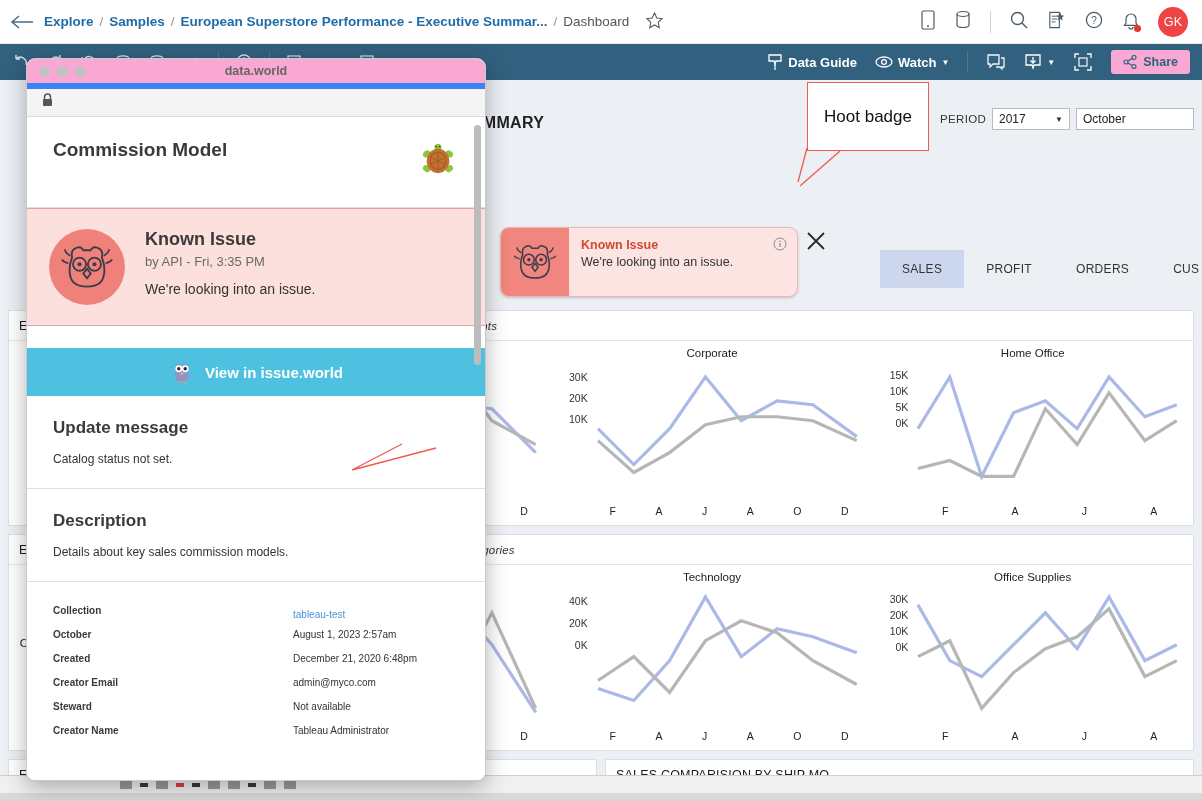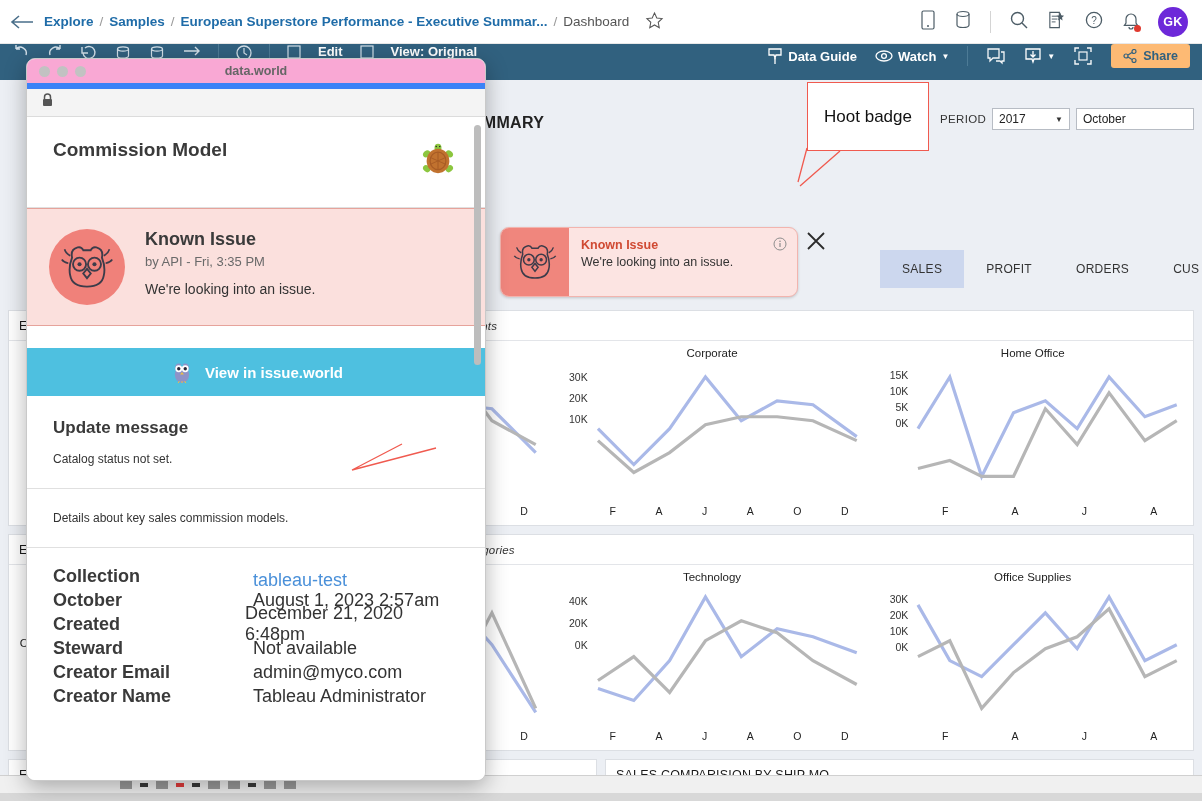--- a/index.html
+++ b/index.html
@@ -23,39 +23,39 @@
   }
   .backarrow { width:44px; display:flex; align-items:center; justify-content:center; color:#4a6f8a; }
   .crumbs { display:flex; align-items:center; font-size:13.5px; gap:6px; }
   .crumb-link { color:#1f6ca8; font-weight:bold; cursor:pointer; white-space:nowrap; }
   .crumb-plain { color:#555; white-space:nowrap; }
   .crumb-sep { color:#999; }
   .star { margin-left:10px; color:#555; }
   .crumbright { margin-left:auto; display:flex; align-items:center; gap:18px; padding-right:14px; color:#4c5c66; }
   .vsep { width:1px; height:22px; background:#d4d4d4; }
   .avatar {
-    width:30px; height:30px; border-radius:50%; background:#6d28d9;
-    color:#fff; font-size:12.5px; font-weight:bold;
+    width:30px; height:30px; border-radius:50%; background:#ef4444;
+    color:#fff; font-size:12.5px; font-weight:normal;
     display:flex; align-items:center; justify-content:center; letter-spacing:.3px;
   }
   .notifdot { position:absolute; right:-1px; bottom:0px; width:7px; height:7px; border-radius:50%; background:#e03a2f; }
 
   
   .toolbar {
     position:absolute; left:0; top:44px; width:1202px; height:36px;
-    background:#31617f; display:flex; align-items:flex-start; color:#fff;
+    background:#31617f; display:flex; align-items:center; color:#fff;
     font-size:13px; padding:0 12px; gap:16px;
   }
   .tb-icon { opacity:.95; display:flex; align-items:center; }
   .tbsep { width:1px; height:20px; background:#4d7b96; }
   .tb-label { font-weight:bold; font-size:13px; white-space:nowrap; }
   .tb-right { margin-left:auto; display:flex; align-items:center; gap:18px; }
   .tb-item { display:flex; align-items:center; gap:5px; font-weight:bold; cursor:pointer; white-space:nowrap; }
   .share-btn {
-    background:#fdba74; color:#31617f; border-radius:3px; padding:5px 12px;
+    background:#f9a8d4; color:#31617f; border-radius:3px; padding:5px 12px;
     font-weight:bold; font-size:12.5px; display:flex; align-items:center; gap:6px; cursor:pointer;
   }
 
   
   .dash {
     position:absolute; left:0; top:80px; width:1202px; height:713px;
     background:#eceff4; overflow:hidden;
   }
   .dash-head { position:relative; height:110px; }
   .summary-title {
@@ -180,21 +180,21 @@
   .viewbtn {
     background:#4ec0e0; height:48px; display:flex; align-items:center; justify-content:center;
     gap:10px; color:#fff; font-size:15px; font-weight:bold; cursor:pointer;
   }
   .gap { height:22px; background:#fff; }
   .dw-field { padding:22px 26px; }
   .dw-field h3 { margin:0 0 14px 0; font-size:17px; color:#3a3a3a; font-weight:bold; }
   .dw-field p { margin:0; font-size:12px; color:#333; }
 
   .meta { padding:16px 26px 8px 26px; }
-  .meta-row { display:flex; height:24px; align-items:center; font-size:18px; }
+  .meta-row { display:flex; height:24px; align-items:center; font-size:10px;gap:40px; }
   .meta-k { width:200px; font-weight:bold; color:#3a3a3a; }
   .meta-v { color:#333; }
   .meta-v.link { color:#4a90d9;margin-top:9px; }
 
   
   .callout {
     position:absolute; background:#fff; border:1.5px solid #f05a4f;
     display:flex; align-items:center; justify-content:center;
     font-size:17px; color:#111; z-index:40;
   }
@@ -743,43 +743,44 @@
         </svg>
         <span>View in issue.world</span>
       </div>
 
       <div class="dw-sec dw-field">
         <h3>Update message</h3>
         <p>Catalog status not set.</p>
       </div>
 
       <div class="dw-sec dw-field">
+        <h3>Description</h3>
         <p>Details about key sales commission models.</p>
       </div>
 
       <div class="meta">
         <div class="meta-row">
           <span class="meta-k">Collection</span>
           <span class="meta-v link">tableau-test</span>
         </div>
         <div class="meta-row">
           <span class="meta-k">October</span>
           <span class="meta-v">August 1, 2023 2:57am</span>
         </div>
         <div class="meta-row">
           <span class="meta-k">Created</span>
           <span class="meta-v">December 21, 2020 6:48pm</span>
         </div>
         <div class="meta-row">
+          <span class="meta-k">Creator Email</span>
+          <span class="meta-v">admin@myco.com</span>
+        </div>
+        <div class="meta-row">
           <span class="meta-k">Steward</span>
           <span class="meta-v">Not available</span>
-        </div>
-        <div class="meta-row">
-          <span class="meta-k">Creator Email</span>
-          <span class="meta-v">admin@myco.com</span>
         </div>
         <div class="meta-row">
           <span class="meta-k">Creator Name</span>
           <span class="meta-v">Tableau Administrator</span>
         </div>
       </div>
     </div>
   </div>
 
   <svg class="callout-svg">

